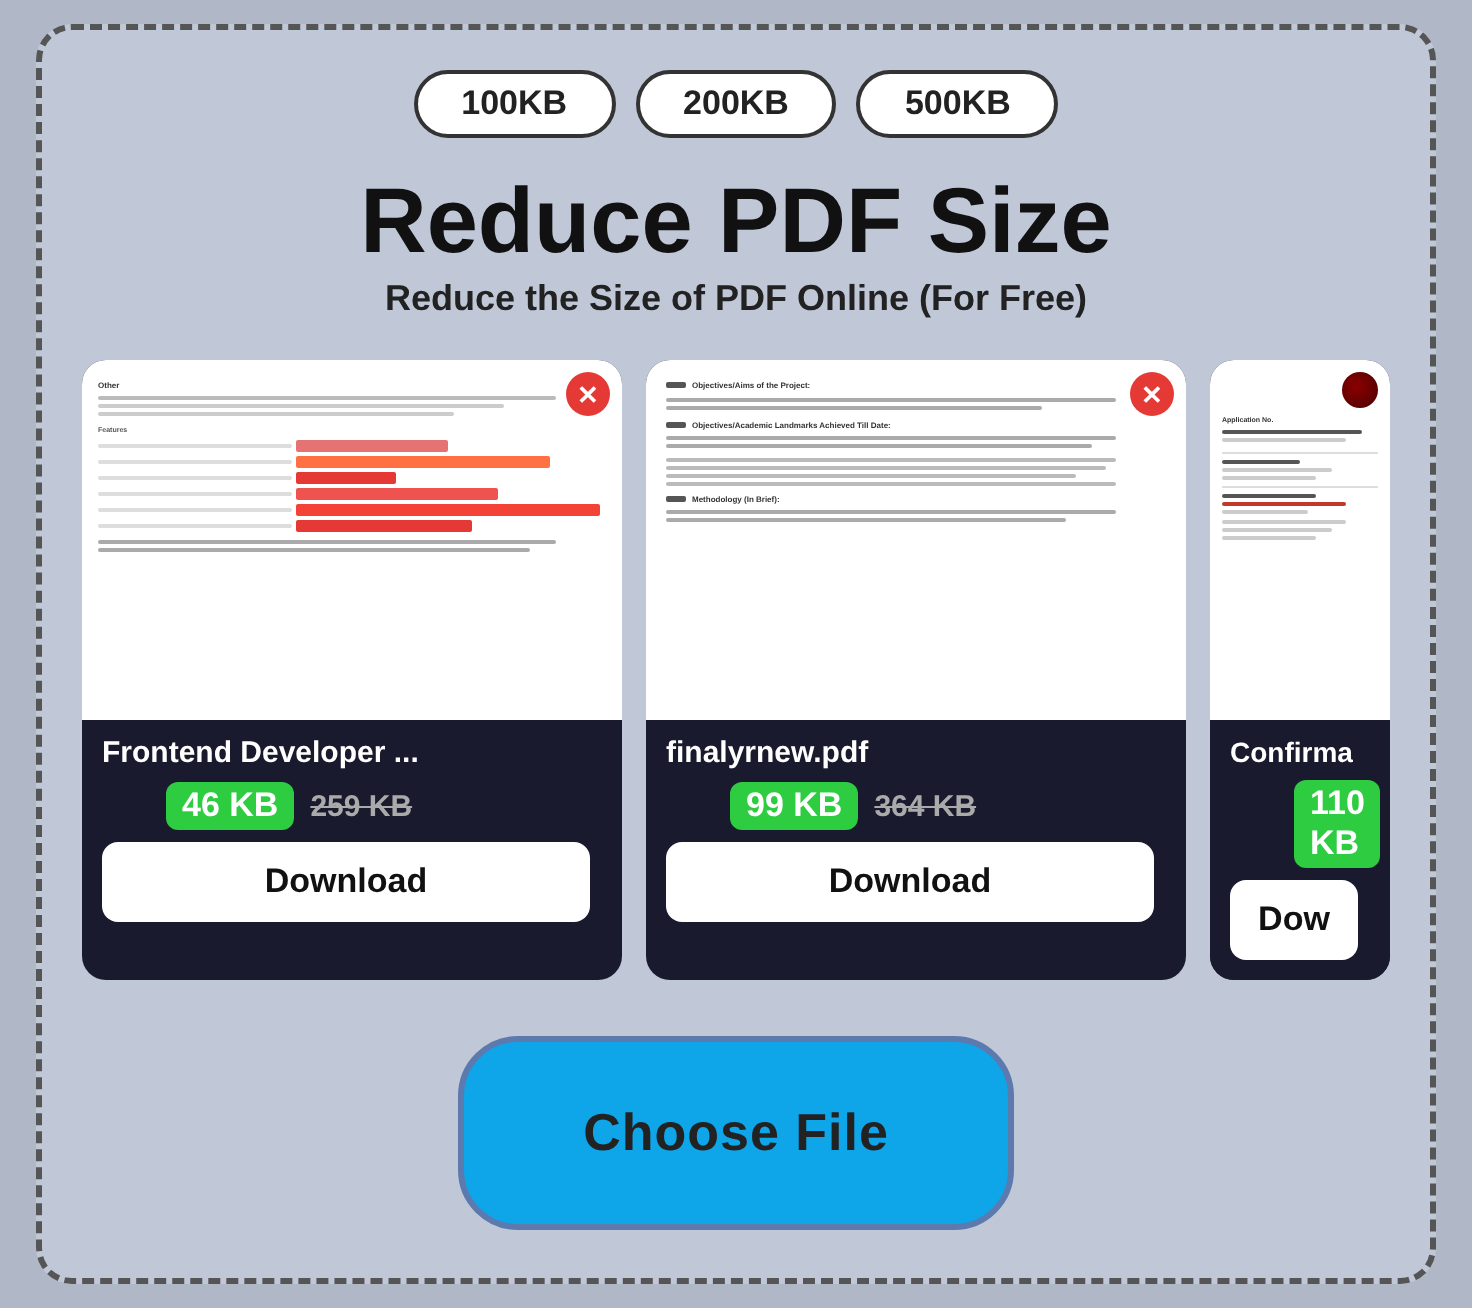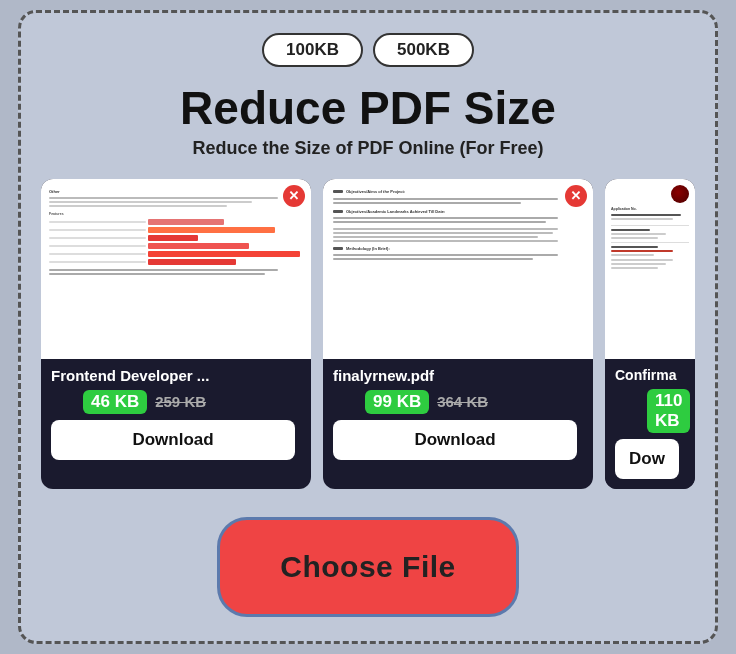--- a/index.html
+++ b/index.html
@@ -158,25 +158,25 @@
       cursor: pointer;
       width: 100%;
       text-align: center;
     }
 
     .card-third .card-filename {
       font-size: 14px;
     }
 
     .choose-file-btn {
-      background: #ef4444;
+      background: #0ea5e9;
       border: 3px solid #5c7aad;
       border-radius: 30px;
       padding: 30px 60px;
-      font-size: 30px;
+      font-size: 26px;
       font-weight: 800;
       color: #222;
       cursor: pointer;
       letter-spacing: 0.5px;
       margin-top: 4px;
     }
 
     
     .preview1 {
       background: #fff;
@@ -189,20 +189,21 @@
       padding: 10px 10px;
     }
   </style>
 </head>
 <body>
 
 <div class="outer-container">
 
   <div class="size-badges">
     <div class="size-badge">100KB</div>
+    <div class="size-badge">200KB</div>
     <div class="size-badge">500KB</div>
   </div>
 
   <h1 class="main-title">Reduce PDF Size</h1>
 
   <p class="subtitle">Reduce the Size of PDF Online (For Free)</p>
 
   <div class="cards-row">
 
     <div class="card">

